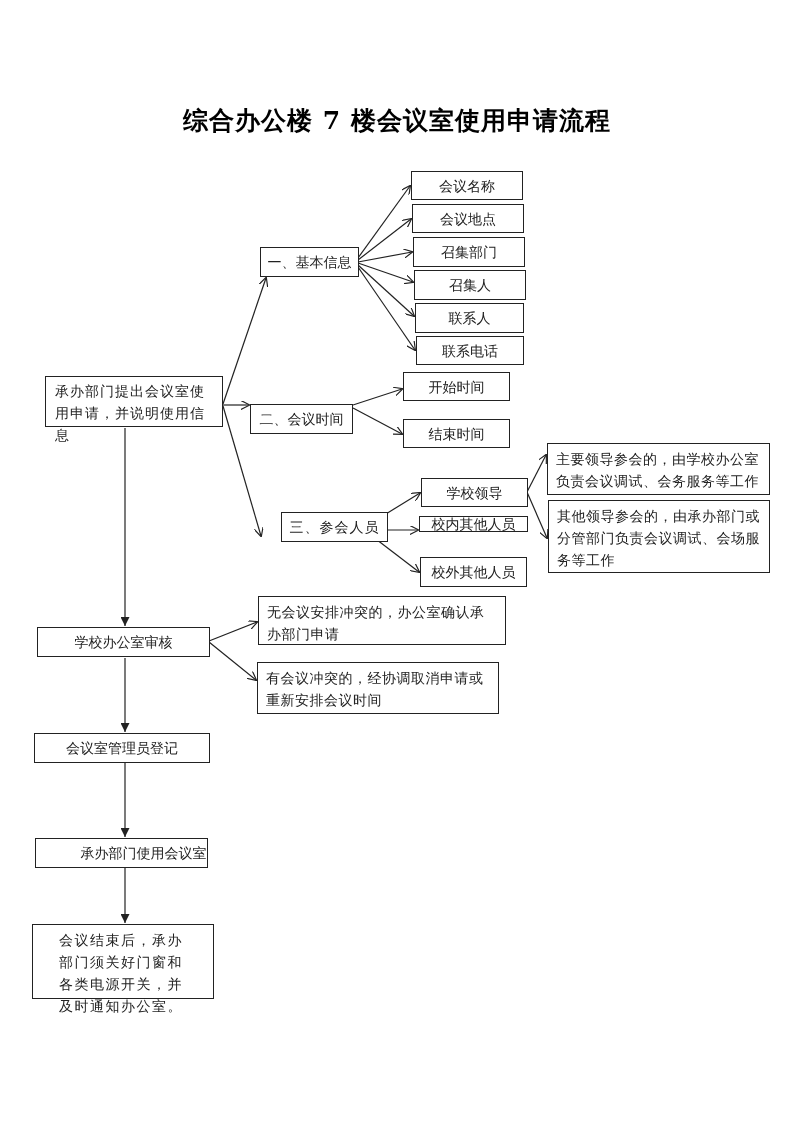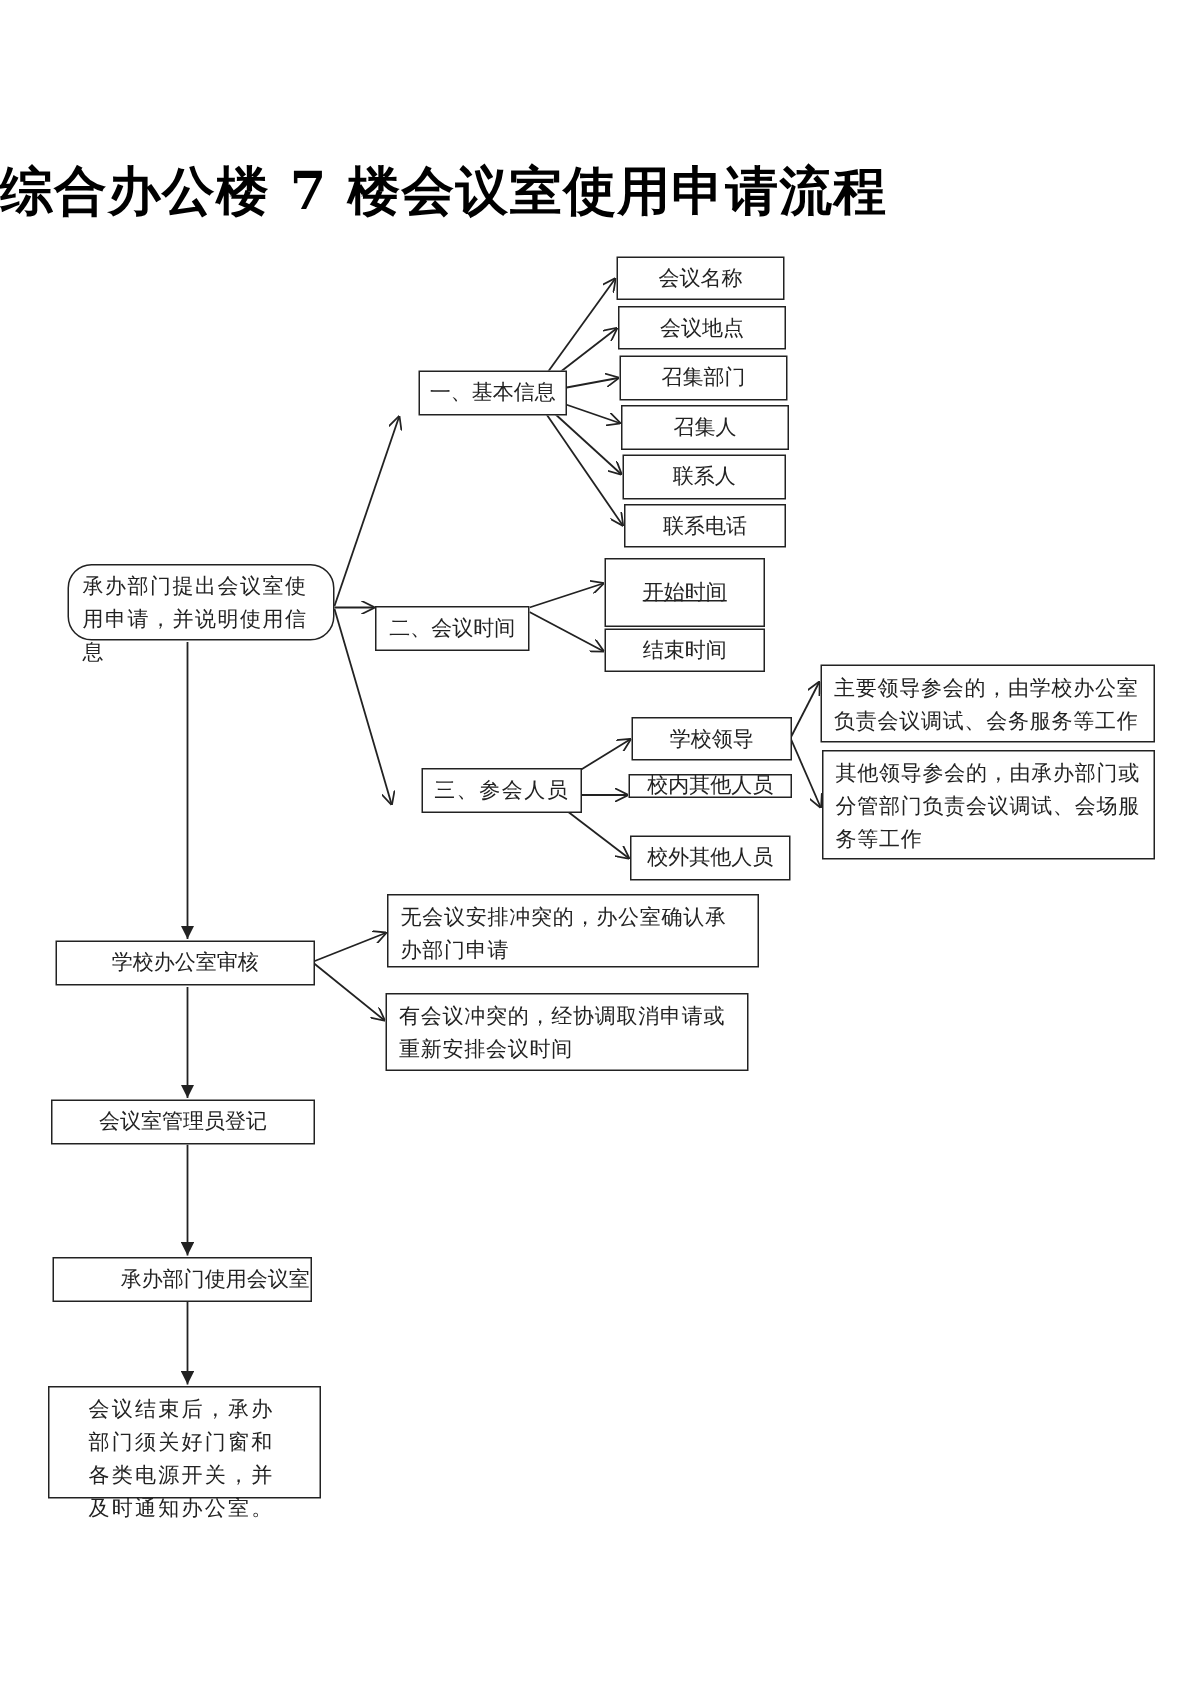--- a/index.html
+++ b/index.html
@@ -1,20 +1,20 @@
 <!DOCTYPE html>
 <html><head>
 <meta charset="utf-8">
 <style>
   html, body { margin:0; padding:0; background:#ffffff; }
   body { width:794px; height:1123px; position:relative; overflow:hidden;
          font-family:"DejaVu Serif","Liberation Serif",serif; color:#111; }
-  .title { position:absolute; left:0; top:104px; width:794px; text-align:left;
+  .title { position:absolute; left:0; top:104px; width:794px; text-align:center;
            font-family:"DejaVu Serif","Liberation Serif",serif; font-weight:bold;
-           font-size:35px; letter-spacing:1px; color:#000; }
+           font-size:25px; letter-spacing:1px; color:#000; }
   .box { position:absolute; border:1.4px solid #222; background:#fff; box-sizing:border-box;
          font-size:14px; line-height:22px; color:#222; }
   .box.c { display:flex; align-items:center; justify-content:center; text-align:center; }
   .box.l { padding:4px 8px; text-align:left; }
   svg.links { position:absolute; left:0; top:0; width:794px; height:1123px; }
 </style>
 </head>
 <body>
 
 <div class="title">综合办公楼 7 楼会议室使用申请流程</div>
@@ -54,25 +54,25 @@
     <line x1="209" y1="641" x2="257" y2="622" marker-end="url(#open)"></line>
     <line x1="209" y1="642" x2="256" y2="680" marker-end="url(#open)"></line>
 
     <line x1="125" y1="428" x2="125" y2="626" marker-end="url(#solid)"></line>
     <line x1="125" y1="658" x2="125" y2="732" marker-end="url(#solid)"></line>
     <line x1="125" y1="763" x2="125" y2="837" marker-end="url(#solid)"></line>
     <line x1="125" y1="868" x2="125" y2="923" marker-end="url(#solid)"></line>
   </g>
 </svg>
 
-<div class="box l" style="left:45px;top:376px;width:178px;height:51px;letter-spacing:1px;padding:3px 9px;border-radius:16px;">
+<div class="box l" style="left:45px;top:376px;width:178px;height:51px;letter-spacing:1px;padding:3px 9px;">
   <span>承办部门提出会议室使用申请，并说明使用信息</span>
 </div>
 
-<div class="box c" style="left:260px;top:247px;width:99px;height:30px;margin-left:19px;">
+<div class="box c" style="left:260px;top:247px;width:99px;height:30px;">
   <span>一、基本信息</span>
 </div>
 <div class="box c" style="left:411px;top:171px;width:112px;height:29px;">
     <span>会议名称</span>
   </div>
 <div class="box c" style="left:412px;top:204px;width:112px;height:29px;">
     <span>会议地点</span>
   </div>
 <div class="box c" style="left:413px;top:237px;width:112px;height:30px;">
     <span>召集部门</span>
@@ -83,21 +83,21 @@
 <div class="box c" style="left:415px;top:303px;width:109px;height:30px;">
     <span>联系人</span>
   </div>
 <div class="box c" style="left:416px;top:336px;width:108px;height:29px;">
     <span>联系电话</span>
   </div>
 
 <div class="box c" style="left:250px;top:392px;width:103px;height:30px;margin-top:12px;">
   <span>二、会议时间</span>
 </div>
-<div class="box c" style="left:403px;top:372px;width:107px;height:46px;text-decoration:underline;">
+<div class="box c" style="left:403px;top:372px;width:107px;height:29px;">
     <span>开始时间</span>
   </div>
 <div class="box c" style="left:403px;top:419px;width:107px;height:29px;">
     <span>结束时间</span>
   </div>
 
 <div class="box c" style="left:261px;top:512px;width:107px;height:30px;letter-spacing:1px;margin-left:20px;">
   <span>三、参会人员</span>
 </div>
 <div class="box c" style="left:421px;top:478px;width:107px;height:29px;">

